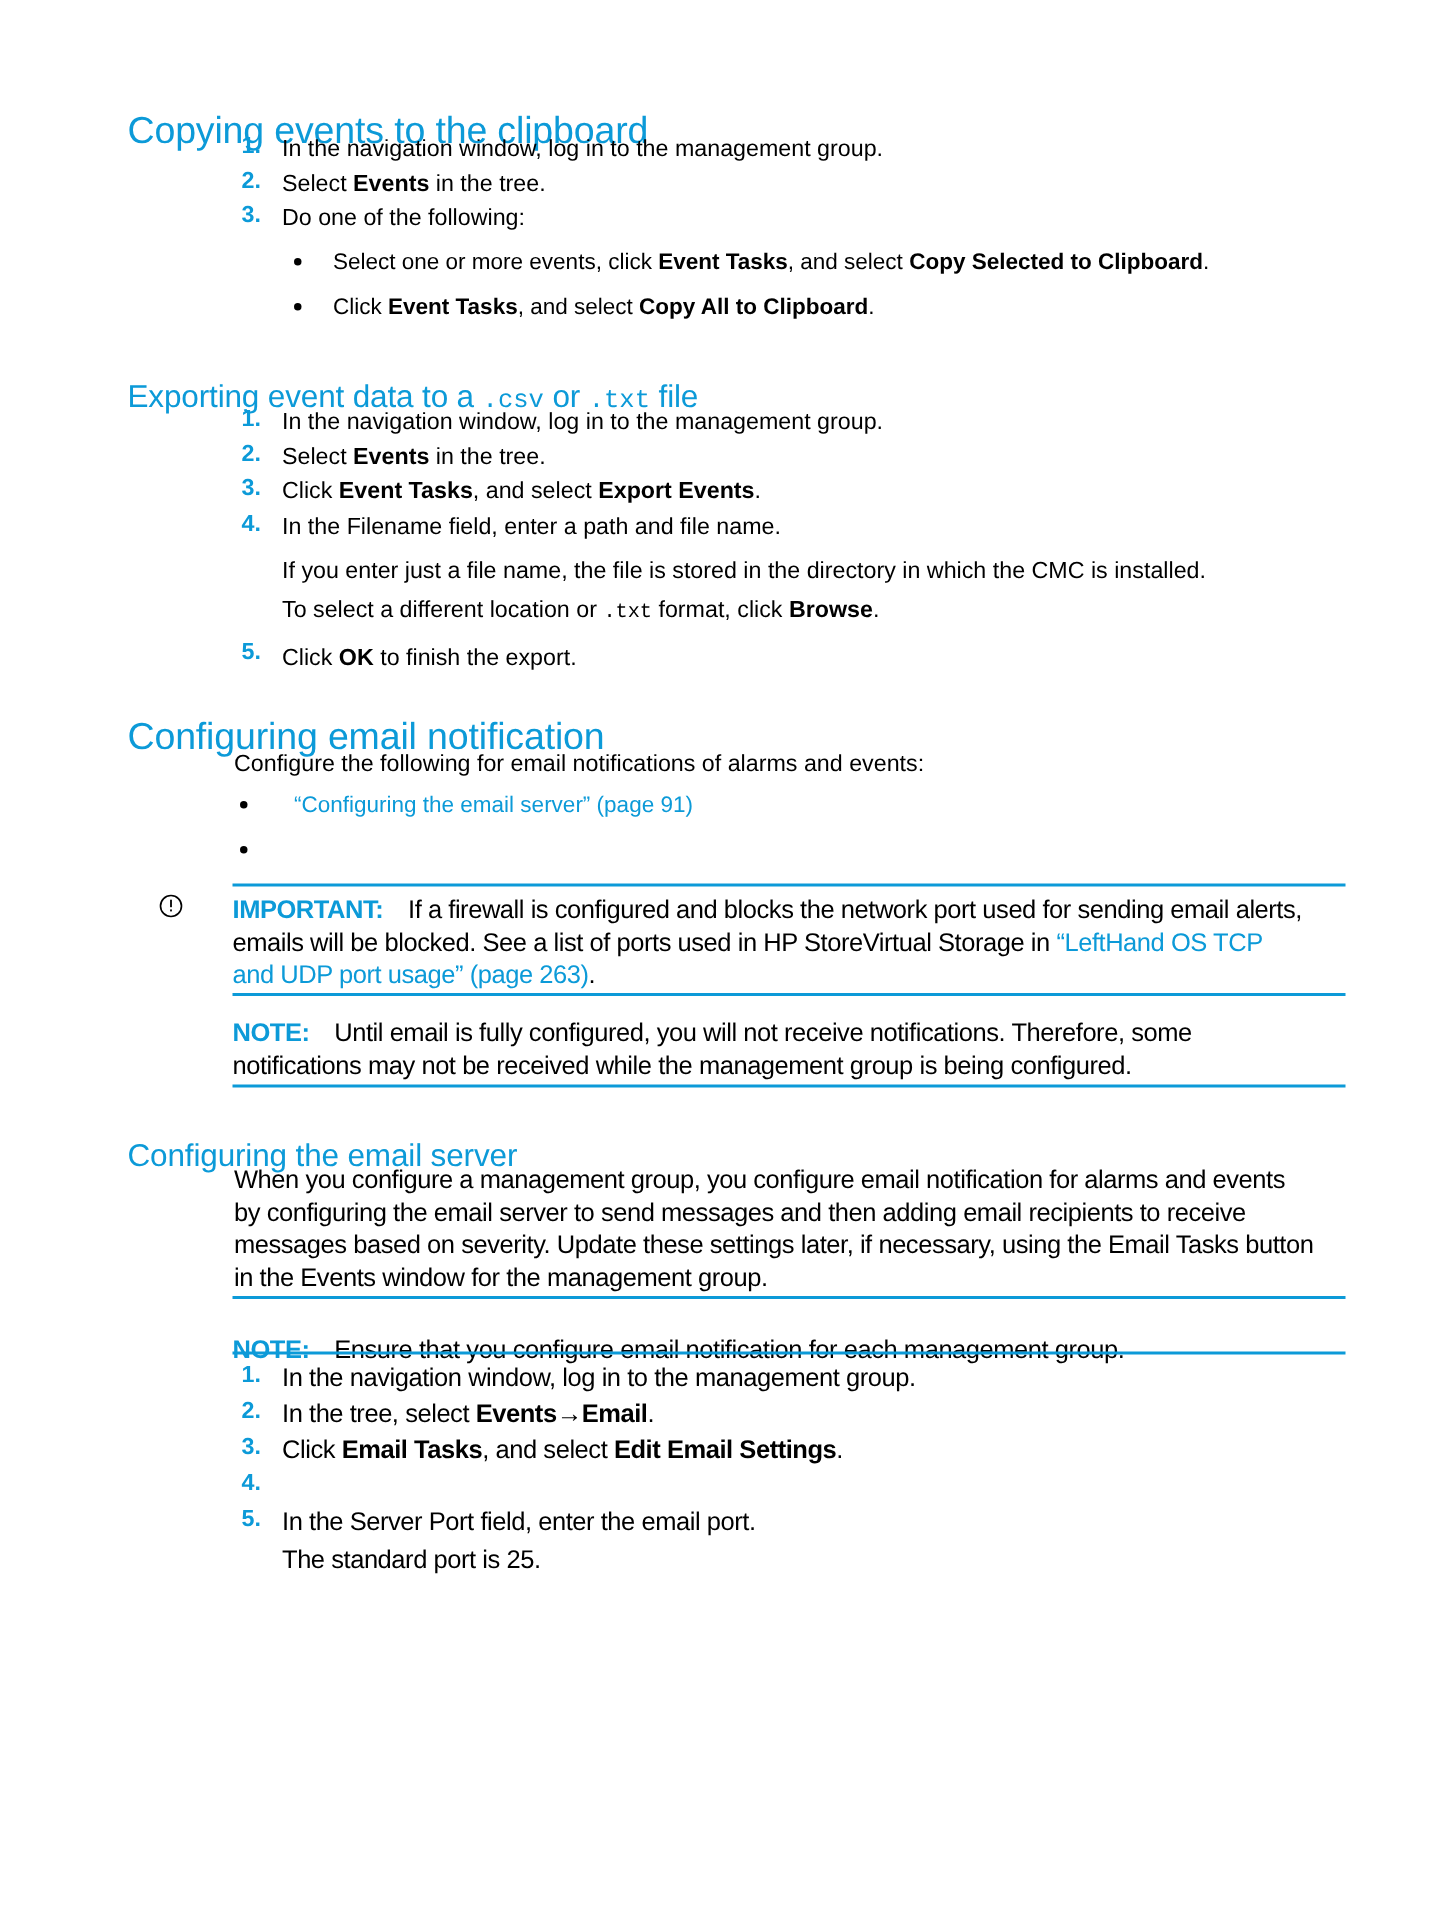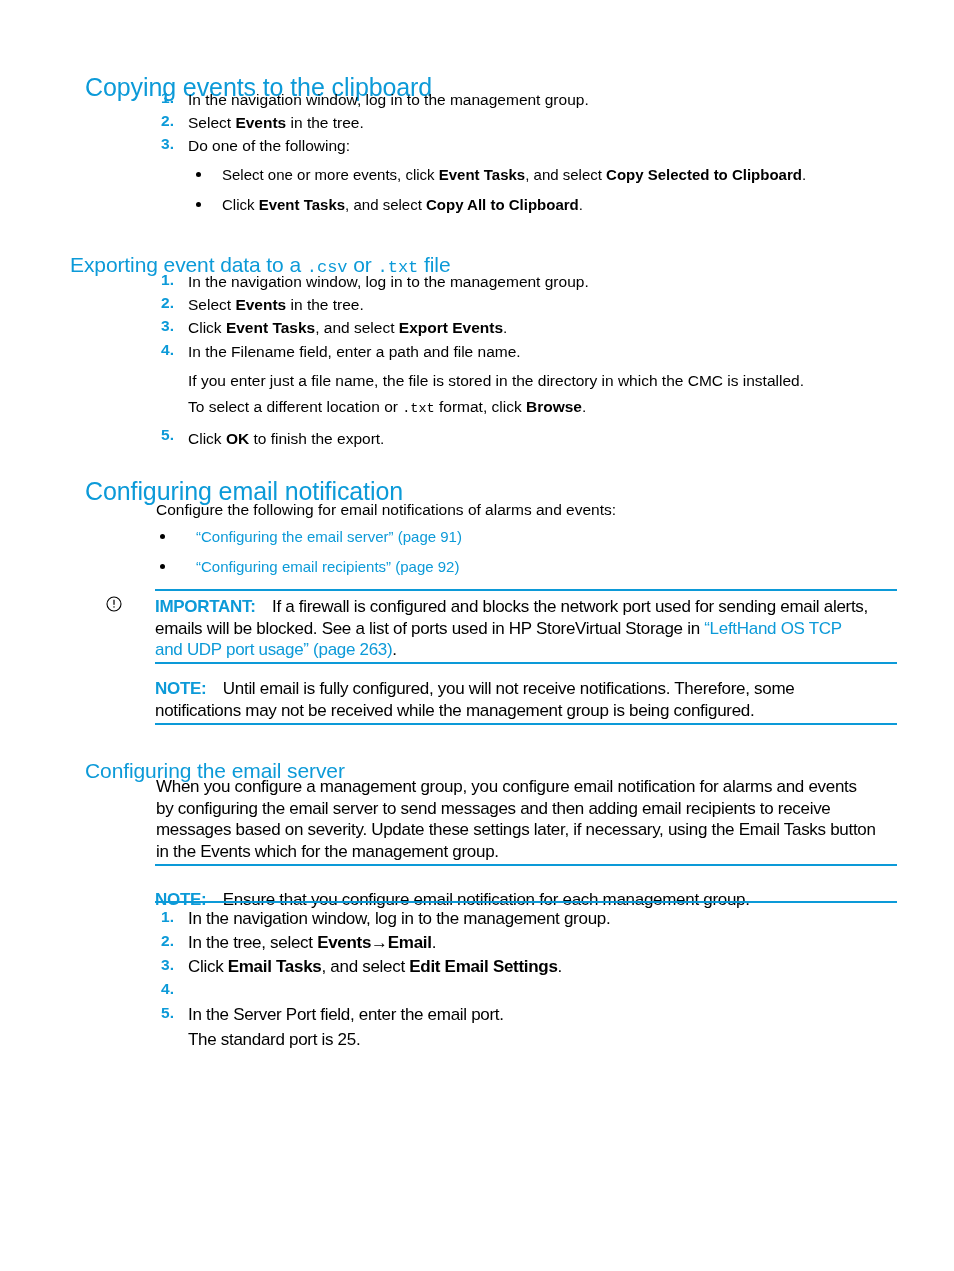--- a/index.html
+++ b/index.html
@@ -136,21 +136,21 @@
 
   <div class="olnum" style="left:152px; top:135px;">3.</div>
   <div class="oltext" style="left:188px; top:135px;"><span>Do one of the following:</span></div>
 
   <div class="bdot" style="left:196px; top:172px;"></div>
   <div class="bullet" style="left:222px; top:164px;"><span>Select one or more events, click </span><b>Event Tasks</b><span>, and select </span><b>Copy Selected to Clipboard</b><span>.</span></div>
 
   <div class="bdot" style="left:196px; top:202px;"></div>
   <div class="bullet" style="left:222px; top:194px;"><span>Click </span><b>Event Tasks</b><span>, and select </span><b>Copy All to Clipboard</b><span>.</span></div>
 
-  <h2 class="h2" style="left:70px; top:236px;text-align:center;"><span>Exporting event data to a </span><span class="mono">.csv</span><span> or </span><span class="mono">.txt</span><span> file</span></h2>
+  <h2 class="h2" style="left:85px; top:236px;text-align:center;"><span>Exporting event data to a </span><span class="mono">.csv</span><span> or </span><span class="mono">.txt</span><span> file</span></h2>
 
   <div class="olnum" style="left:152px; top:271px;">1.</div>
   <div class="oltext" style="left:188px; top:271px;">In the navigation window, log in to the management group.</div>
 
   <div class="olnum" style="left:152px; top:294px;">2.</div>
   <div class="oltext" style="left:188px; top:294px;">Select <b>Events</b> in the tree.</div>
 
   <div class="olnum" style="left:152px; top:317px;">3.</div>
   <div class="oltext" style="left:188px; top:317px;">Click <b>Event Tasks</b>, and select <b>Export Events</b>.</div>
 
@@ -165,21 +165,20 @@
   <div class="oltext" style="left:188px; top:428px;">Click <b>OK</b> to finish the export.</div>
 
   <h1 class="h1" style="left:85px; top:460px; font-size:25px;">Configuring email notification</h1>
 
   <div class="body" style="left:156px; top:499px;">Configure the following for email notifications of alarms and events:</div>
 
   <div class="bdot" style="left:160px; top:534px;"></div>
   <a class="bullet link" style="left:196px; top:526px; text-decoration:none;" href="#">“Configuring the email server” (page 91)</a>
 
   <div class="bdot" style="left:160px; top:564px;"></div>
-  <a class="bullet link" style="left:196px; top:556px; text-decoration:none;" href="#">“Configuring email recipients” (page 92)</a>
 
   <div class="rule" style="left:155px; top:589px; width:742px;"></div>
 
   <svg class="impicon" style="left:106px; top:596px;" viewBox="0 0 16 16">
     <circle cx="8" cy="8" r="7" fill="none" stroke="#000" stroke-width="1.1"></circle>
     <rect x="7.4" y="3.8" width="1.2" height="5.0" fill="#000"></rect>
     <rect x="7.4" y="10.3" width="1.2" height="1.3" fill="#000"></rect>
   </svg>
 
   <div class="adm" style="left:155px; top:596px; width:745px;">
@@ -198,21 +197,21 @@
   </div>
 
   <div class="rule" style="left:155px; top:723px; width:742px;"></div>
 
   <h2 class="h2" style="left:85px; top:742px;">Configuring the email server</h2>
 
   <div class="adm" style="left:156px; top:776px; width:745px;">
     <span>When you configure a management group, you configure email notification for alarms and events</span><br>
     <span>by configuring the email server to send messages and then adding email recipients to receive</span><br>
     <span>messages based on severity. Update these settings later, if necessary, using the Email Tasks button</span><br>
-    <span>in the Events which for the management group.</span>
+    <span>in the Events window for the management group.</span>
   </div>
 
   <div class="rule" style="left:155px; top:864px; width:742px;"></div>
 
   <div class="adm" style="left:155px; top:889px; width:745px;">
     <span class="tag">NOTE:</span>
     <span style="padding-left:12px;">Ensure that you configure email notification for each management group.</span>
   </div>
 
   <div class="rule" style="left:155px; top:901px; width:742px;"></div>

